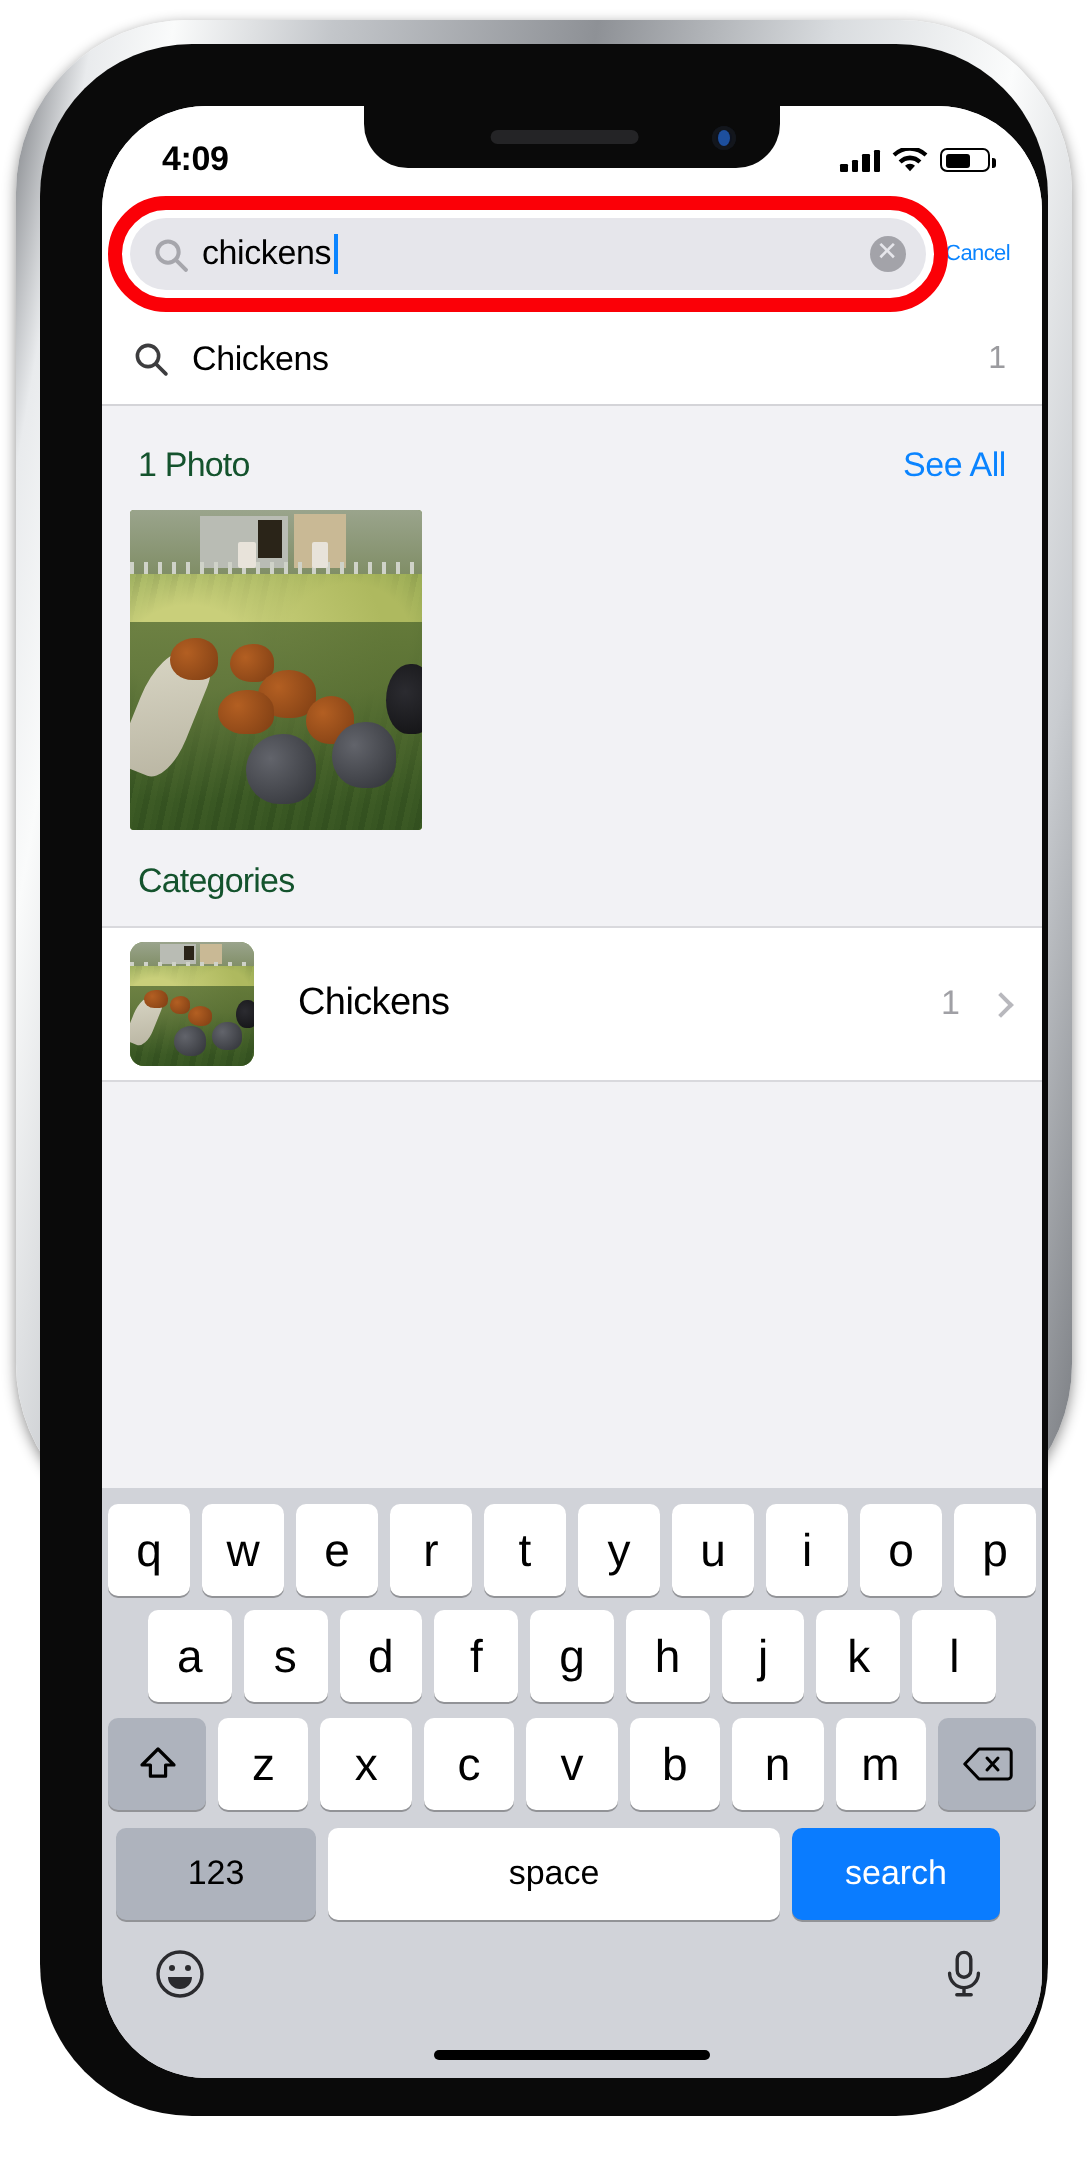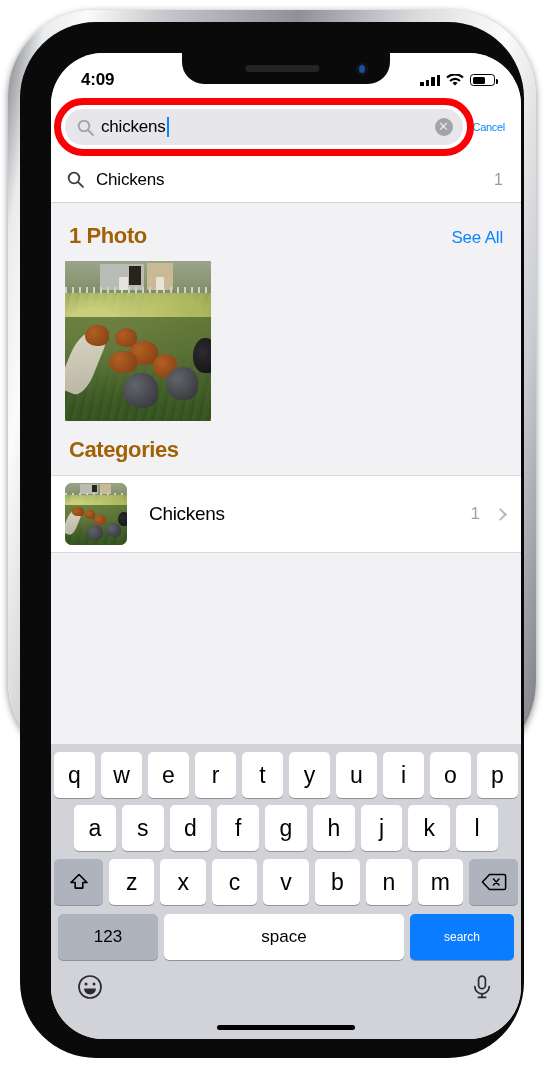--- a/index.html
+++ b/index.html
@@ -116,21 +116,21 @@
   .suggest-row {
     background:#fff; height:46px; display:flex; align-items:center;
     padding:0 18px 0 16px; border-bottom:1px solid #d4d4d8;
   }
   .suggest-row .sug-icon { width:17px; height:17px; opacity:.85; margin-right:12px; }
   .suggest-row .sug-label { font-size:17px; color:#000; letter-spacing:-.2px; }
   .suggest-row .sug-count { margin-left:auto; font-size:16px; color:#9b9b9f; }
   .section-head {
     display:flex; align-items:baseline; padding:20px 18px 12px 18px;
   }
-  .section-title { font-size:22px; font-weight:bold; color:#a16207; letter-spacing:-.4px; }
+  .section-title { font-size:17px; font-weight:normal; color:#14532d; letter-spacing:-.4px; }
   .section-action { margin-left:auto; font-size:17px; color:#0a84ff; letter-spacing:-.2px; }
   #photo-strip { padding:0 0 0 14px; display:flex; }
   .photo-thumb {
     width:146px; height:160px; border-radius:2px; overflow:hidden;
     position:relative; background:#6c8a3e;
   }
   .cat-section-head { padding:16px 18px 12px 18px; }
   .cat-row {
     background:#fff; height:78px; display:flex; align-items:center;
     padding:0 16px 0 14px;
@@ -192,40 +192,40 @@
   
   #keyboard {
     position:absolute; left:0; bottom:0; width:100%; height:295px;
     background:#d1d3d9; z-index:20;
     display:flex; flex-direction:column;
   }
   .kb-row { display:flex; justify-content:center; align-items:center; gap:6px; }
   #row1 { height:54px; padding:8px 3px 0 3px; }
   #row2 { height:54px; padding:6px 3px 0 3px; }
   #row3 { height:54px; padding:6px 3px 0 3px; }
-  #row4 { height:56px; padding:6px 7px 0 7px; gap:6px; }
+  #row4 { height:56px; padding:6px 21px 0 7px; gap:6px; }
   .key {
     background:#fff; border-radius:5px; height:46px;
     display:flex; align-items:center; justify-content:center;
     font-size:23px; color:#000;
     box-shadow:0 1px 0 rgba(0,0,0,.30);
   }
   #row1 .key { flex:1 1 0; }
   #row2 .key { flex:1 1 0; }
   #row2 { padding-left:23px; padding-right:23px; }
   #row3 .key.letter { flex:1 1 0; }
   .key.func {
     background:#aeb3bd; box-shadow:0 1px 0 rgba(0,0,0,.30);
     flex:0 0 49px;
   }
   .key.shift-key, .key.del-key { height:46px; }
   #row4 .key.num-key { flex:0 0 100px; font-size:17px; background:#aeb3bd; height:46px; }
   #row4 .key.space-key { flex:1 1 auto; font-size:17px; height:46px; }
   #row4 .key.search-key {
-    flex:0 0 104px; background:#0a7cff; color:#fff; font-size:12px; height:46px;
+    flex:0 0 104px; background:#0a7cff; color:#fff; font-size:17px; height:46px;
   }
   #kb-bottom {
     flex:1; display:flex; align-items:flex-start; justify-content:space-between;
     padding:12px 26px 0 26px;
   }
   .kb-glyph { width:26px; height:26px; }
   #home-indicator {
     position:absolute; left:50%; transform:translateX(-50%); bottom:9px;
     width:138px; height:5px; border-radius:3px; background:#000;
     z-index:35;

